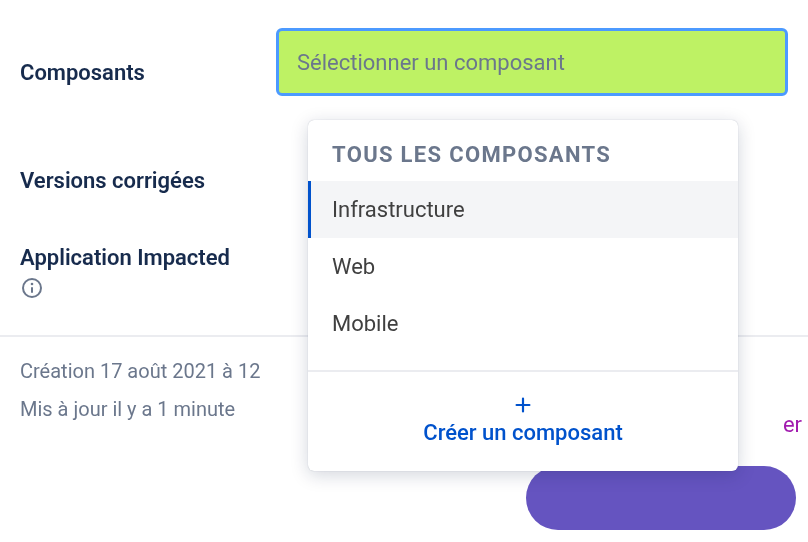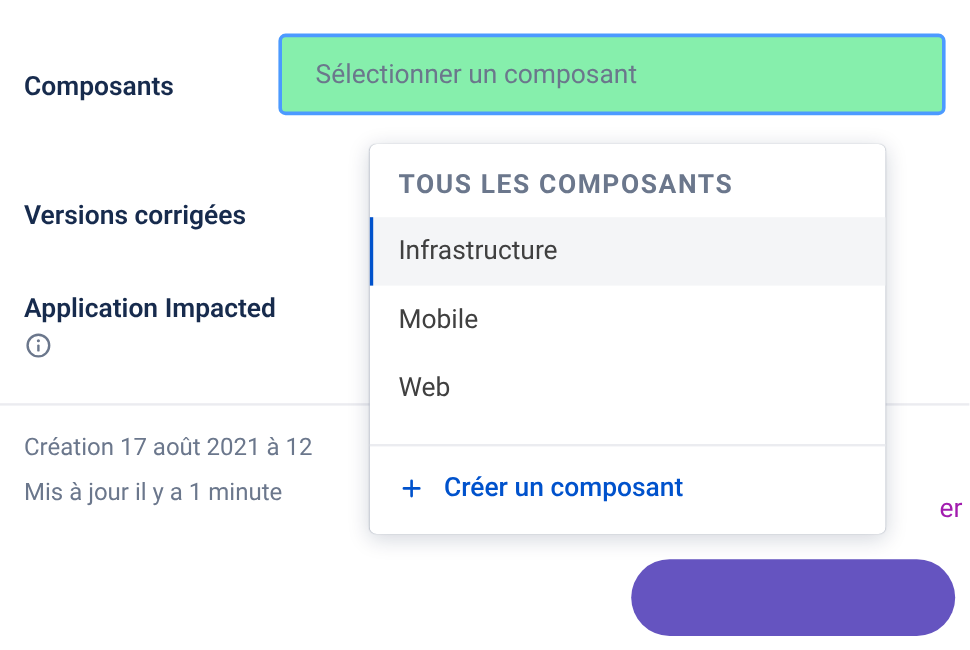--- a/index.html
+++ b/index.html
@@ -19,28 +19,28 @@
     font-size: 22px;
     font-weight: 600;
     color: #172B4D;
     padding-top: 20px;
   }
   .field-control {
     flex: 1;
   }
 
   .select-box {
-    width: 556px;
+    width: 512px;
     height: 68px;
     border: 3px solid #4C9AFF;
     border-radius: 6px;
-    background: #86efac;
+    background: #bef264;
     display: flex;
     align-items: center;
-    padding: 0 28px;
+    padding: 0 18px;
     font-size: 22px;
     color: #6B778C;
     cursor: text;
   }
 
   .info-icon {
     display: inline-flex;
     margin-top: 6px;
   }
 
@@ -103,26 +103,27 @@
     background: #0052CC;
   }
   .dd-sep {
     height: 2px;
     background: #EBECF0;
     margin-top: 18px;
   }
   .dd-create {
     display: flex;
     align-items: center;
-    gap: 16px;
+    gap: 4px;
     padding: 22px 24px 26px 24px;
     font-size: 22px;
     font-weight: 500;
     color: #0052CC;
     cursor: pointer;
+    flex-direction: column;
   }
   .plus-icon svg { display: block; }
 
   .right-edge-letters {
     position: absolute;
     right: 6px;
     top: 412px;
     font-size: 22px;
     color: #a21caf;
   }
@@ -170,24 +171,24 @@
   <div class="purple-pill"></div>
 
   <div class="right-edge-letters">er</div>
 
   <div class="dropdown">
     <div class="dd-header">TOUS LES COMPOSANTS</div>
     <div class="dd-option highlight">
       <span>Infrastructure</span>
     </div>
     <div class="dd-option">
-      <span>Mobile</span>
+      <span>Web</span>
     </div>
     <div class="dd-option">
-      <span>Web</span>
+      <span>Mobile</span>
     </div>
     <div class="dd-sep"></div>
     <div class="dd-create">
       <span class="plus-icon">
         <svg width="22" height="22" viewBox="0 0 24 24">
           <path d="M12 5v14M5 12h14" stroke="#0052CC" stroke-width="2.4" stroke-linecap="round"></path>
         </svg>
       </span>
       <span>Créer un composant</span>
     </div>

